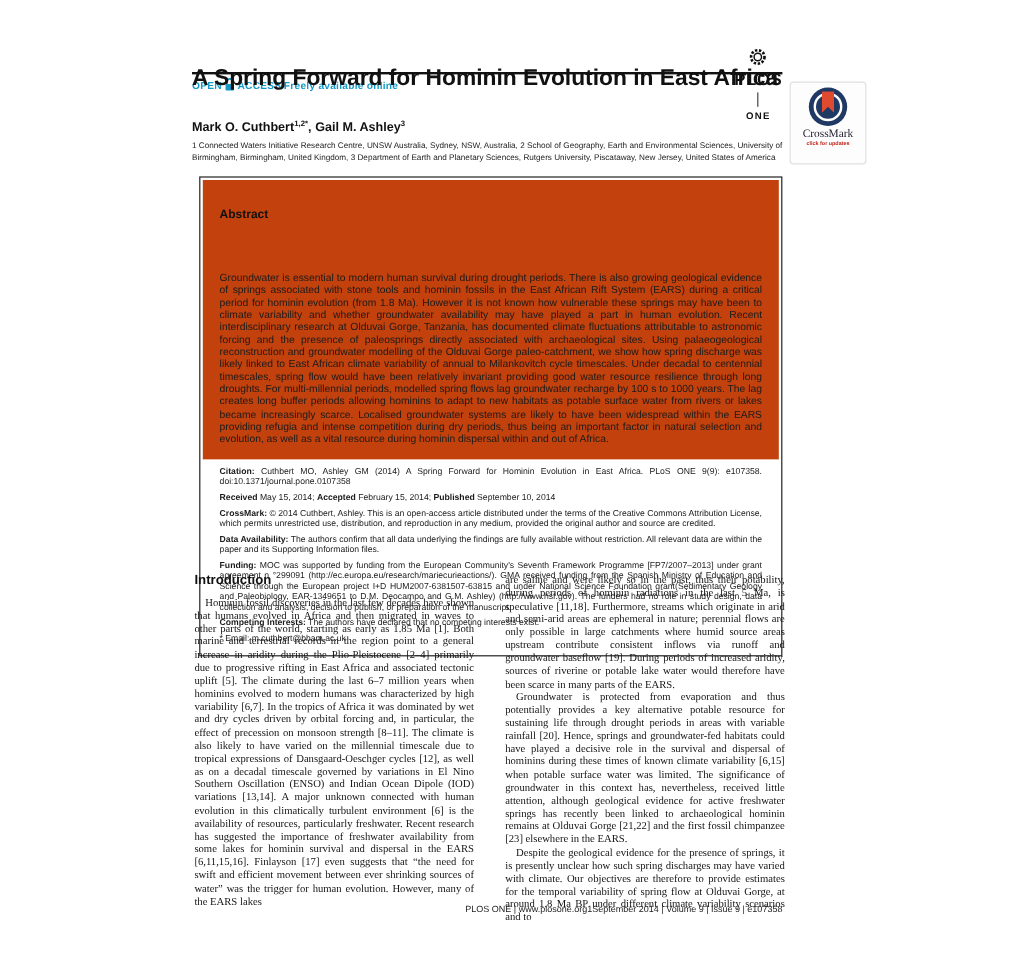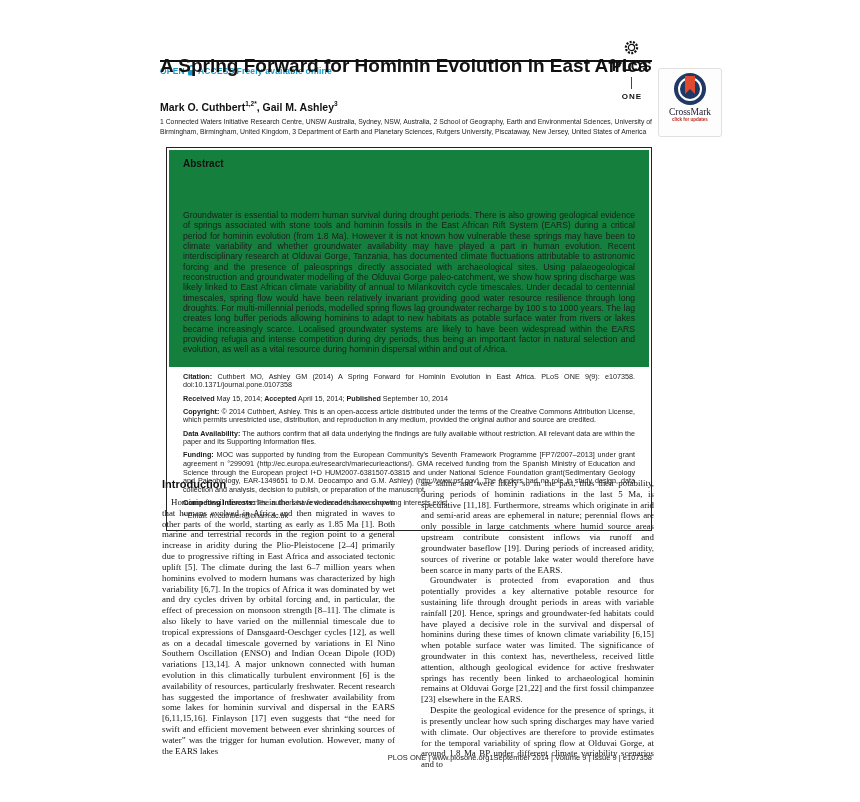--- a/index.html
+++ b/index.html
@@ -59,21 +59,21 @@
     clip-path: polygon(0 0, 100% 0, 100% 100%, 50% 72%, 0 100%);
   }
   .cm-label { font-family: "Liberation Serif", serif; font-size: 9.5px; color: #1a1a2e; margin-top: 2px; }
   .cm-sub { font-size: 4.5px; color: #c0271c; font-weight: bold; }
 
   
   .abstract-box {
     position: absolute; left: 166px; top: 147px; width: 486px;
     border: 1px solid #222; background: #ffffff; padding: 2px;
   }
-  .abstract-blue { background: #15803d; padding: 8px 14px 12px; }
+  .abstract-blue { background: #c2410c; padding: 24px 14px 12px; }
   .abstract-heading { font-size: 10px; font-weight: bold; color: #111; margin-bottom: 5px; }
   .abstract-text { font-size: 8.6px; line-height: 1.205; text-align: justify; color: #1b1b1b; margin-top: 41px; }
   .meta { padding: 6px 14px 6px; background: #ffffff; }
   .meta-row { font-size: 7.2px; line-height: 1.2; text-align: justify; color: #1b1b1b; margin-bottom: 4.5px; }
   .meta-row:last-child { margin-bottom: 1px; }
   .meta-row .b { font-weight: bold; }
 
   
   .body-cols {
     position: absolute; left: 162px; top: 478px; width: 492px;
@@ -137,22 +137,22 @@
 
   <p class="affiliations">1 Connected Waters Initiative Research Centre, UNSW Australia, Sydney, NSW, Australia, 2 School of Geography, Earth and Environmental Sciences, University of Birmingham, Birmingham, United Kingdom, 3 Department of Earth and Planetary Sciences, Rutgers University, Piscataway, New Jersey, United States of America</p>
 
   <div class="abstract-box">
     <div class="abstract-blue">
       <div class="abstract-heading">Abstract</div>
       <p class="abstract-text">Groundwater is essential to modern human survival during drought periods. There is also growing geological evidence of springs associated with stone tools and hominin fossils in the East African Rift System (EARS) during a critical period for hominin evolution (from 1.8 Ma). However it is not known how vulnerable these springs may have been to climate variability and whether groundwater availability may have played a part in human evolution. Recent interdisciplinary research at Olduvai Gorge, Tanzania, has documented climate fluctuations attributable to astronomic forcing and the presence of paleosprings directly associated with archaeological sites. Using palaeogeological reconstruction and groundwater modelling of the Olduvai Gorge paleo-catchment, we show how spring discharge was likely linked to East African climate variability of annual to Milankovitch cycle timescales. Under decadal to centennial timescales, spring flow would have been relatively invariant providing good water resource resilience through long droughts. For multi-millennial periods, modelled spring flows lag groundwater recharge by 100 s to 1000 years. The lag creates long buffer periods allowing hominins to adapt to new habitats as potable surface water from rivers or lakes became increasingly scarce. Localised groundwater systems are likely to have been widespread within the EARS providing refugia and intense competition during dry periods, thus being an important factor in natural selection and evolution, as well as a vital resource during hominin dispersal within and out of Africa.</p>
     </div>
     <div class="meta">
       <p class="meta-row"><span class="b">Citation:</span> <span>Cuthbert MO, Ashley GM (2014) A Spring Forward for Hominin Evolution in East Africa. PLoS ONE 9(9): e107358. doi:10.1371/journal.pone.0107358</span></p>
-      <p class="meta-row"><span class="b">Received</span> <span>May 15, 2014;</span> <span class="b">Accepted</span> <span>April 15, 2014;</span> <span class="b">Published</span> <span>September 10, 2014</span></p>
-      <p class="meta-row"><span class="b">Copyright:</span> <span>© 2014 Cuthbert, Ashley. This is an open-access article distributed under the terms of the Creative Commons Attribution License, which permits unrestricted use, distribution, and reproduction in any medium, provided the original author and source are credited.</span></p>
+      <p class="meta-row"><span class="b">Received</span> <span>May 15, 2014;</span> <span class="b">Accepted</span> <span>February 15, 2014;</span> <span class="b">Published</span> <span>September 10, 2014</span></p>
+      <p class="meta-row"><span class="b">CrossMark:</span> <span>© 2014 Cuthbert, Ashley. This is an open-access article distributed under the terms of the Creative Commons Attribution License, which permits unrestricted use, distribution, and reproduction in any medium, provided the original author and source are credited.</span></p>
       <p class="meta-row"><span class="b">Data Availability:</span> <span>The authors confirm that all data underlying the findings are fully available without restriction. All relevant data are within the paper and its Supporting Information files.</span></p>
       <p class="meta-row"><span class="b">Funding:</span> <span>MOC was supported by funding from the European Community's Seventh Framework Programme [FP7/2007–2013] under grant agreement n °299091 (http://ec.europa.eu/research/mariecurieactions/). GMA received funding from the Spanish Ministry of Education and Science through the European project I+D HUM2007-6381507-63815 and under National Science Foundation grant(Sedimentary Geology and Paleobiology, EAR-1349651 to D.M. Deocampo and G.M. Ashley) (http://www.nsf.gov). The funders had no role in study design, data collection and analysis, decision to publish, or preparation of the manuscript.</span></p>
       <p class="meta-row"><span class="b">Competing Interests:</span> <span>The authors have declared that no competing interests exist.</span></p>
       <p class="meta-row">* Email: m.cuthbert@bham.ac.uk</p>
     </div>
   </div>
 
   <section class="body-cols">
     <div class="col">
       <h2 class="section-heading">Introduction</h2>

